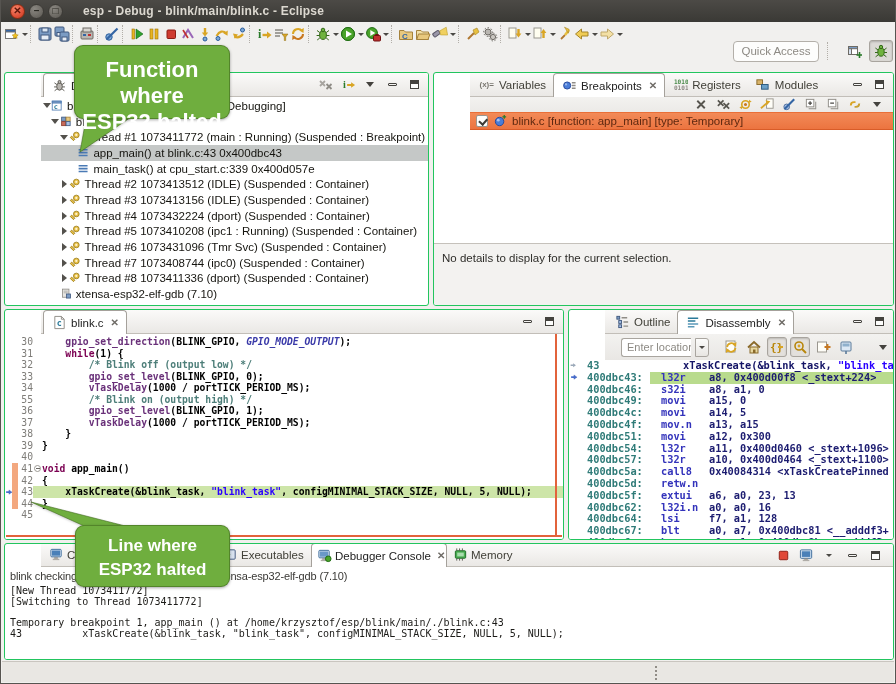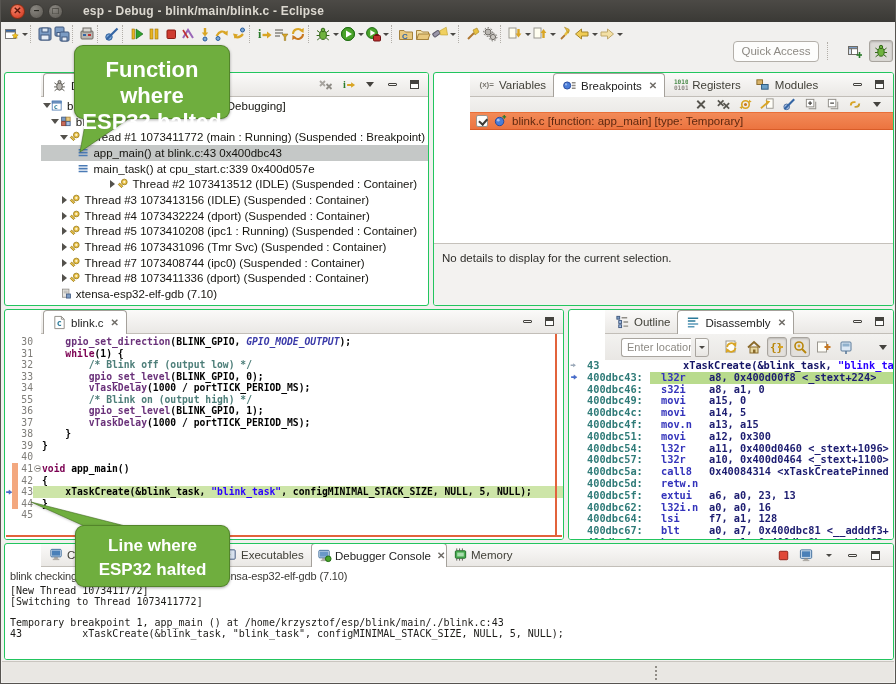--- a/index.html
+++ b/index.html
@@ -536,21 +536,21 @@
           <span class="expander"></span>
           <span class="ticon">
             <svg class="svg-icon" width="14" height="14" viewBox="0 0 16 16">
               <line x1="2" y1="4" x2="13" y2="4" stroke="#4a7ab5" stroke-width="2"></line>
               <line x1="2" y1="7.5" x2="13" y2="7.5" stroke="#4a7ab5" stroke-width="2"></line>
               <line x1="2" y1="11" x2="13" y2="11" stroke="#4a7ab5" stroke-width="2"></line>
             </svg>
           </span>
           <span>main_task() at cpu_start.c:339 0x400d057e</span>
         </div>
-        <div class="trow" style="padding-left: 18.6px; margin-left: 48px;">
+        <div class="trow" style="padding-left: 18.6px;">
           <span class="expander">
             <span class="exp-closed"></span>
           </span>
           <span class="ticon">
             <svg class="svg-icon" width="14" height="14" viewBox="0 0 16 16">
               <circle cx="9" cy="5.5" r="3.5" fill="#e8c048" stroke="#9a7a14"></circle>
               <circle cx="9" cy="5.5" r="1.4" fill="#fdf3cf"></circle>
               <rect x="2" y="8" width="5.5" height="2.4" fill="#e8c048" stroke="#9a7a14" transform="rotate(45 4 9)"></rect>
             </svg>
           </span>

